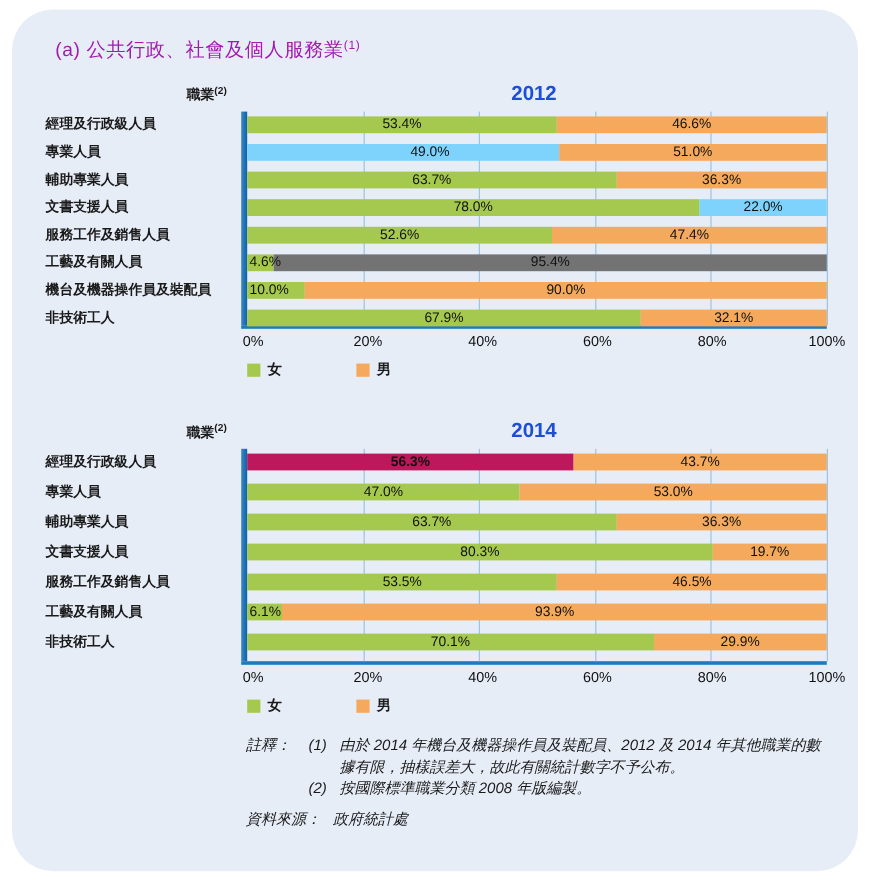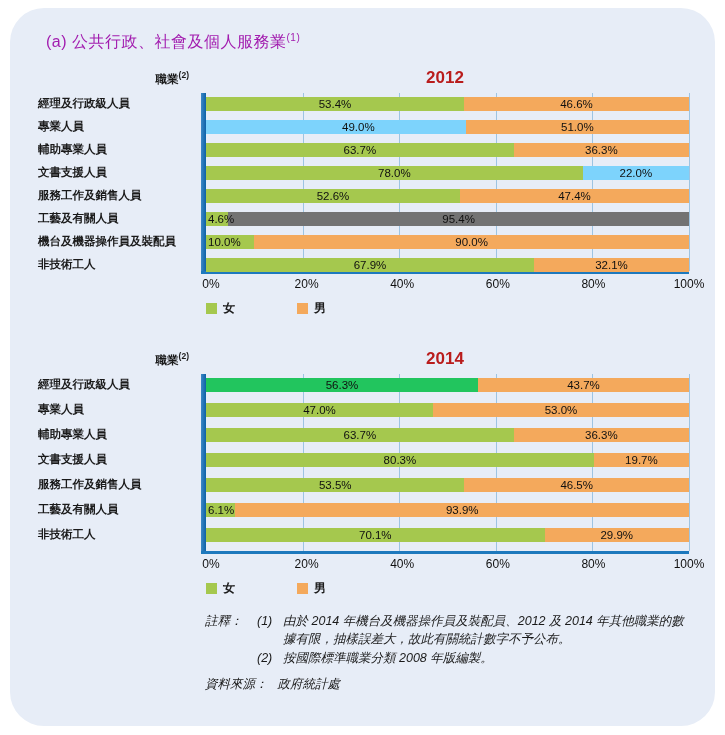--- a/index.html
+++ b/index.html
@@ -20,21 +20,21 @@
   .page-title sup{font-size:10px;}
   
   .chart-section{margin-bottom:2px;}
   .chart-header{display:flex;align-items:center;height:22px;margin-bottom:4px;}
   .occ-label{
     width:163px;text-align:right;font-weight:bold;font-size:11.5px;
     padding-right:12px;box-sizing:border-box;
   }
   .occ-label sup{font-size:8.5px;font-weight:bold;}
   .chart-title{
-    flex:1;text-align:center;color:#b91c1c;font-size:17px;font-weight:bold;
+    flex:1;text-align:center;color:#1d4ed8;font-size:17px;font-weight:bold;
   }
   .chart-grid{position:relative;}
   .plot-layer{
     position:absolute;left:163px;right:0;top:0;bottom:0;
     border-bottom:3px solid #1e79bd;
   }
   .axis-y{
     position:absolute;left:0;top:0;bottom:0;width:5px;
     background:linear-gradient(90deg,#3c88c6,#0d61a7);
   }
@@ -219,21 +219,21 @@
       <div class="gridline" style="left: calc(20% + 4px);"></div>
           <div class="gridline" style="left: calc(40% + 3px);"></div>
           <div class="gridline" style="left: calc(60% + 2px);"></div>
           <div class="gridline" style="left: calc(80% + 1px);"></div>
           <div class="gridline" style="left: calc(100% + 0px);"></div>
         </div>
       <div class="rows">
           <div class="crow">
             <div class="cat-label">經理及行政級人員</div>
             <div class="bar">
-              <div class="seg" style="width: 56.3%; background: #22c55e;">
+              <div class="seg" style="width: 56.3%; background: #be185d; font-weight: bold;">
                 <span class="seg-label">56.3%</span>
               </div>
               <div class="seg" style="width: 43.7%; background: rgb(244, 169, 92);">
                 <span class="seg-label">43.7%</span>
               </div>
             </div>
           </div>
           <div class="crow">
             <div class="cat-label">專業人員</div>
             <div class="bar">

